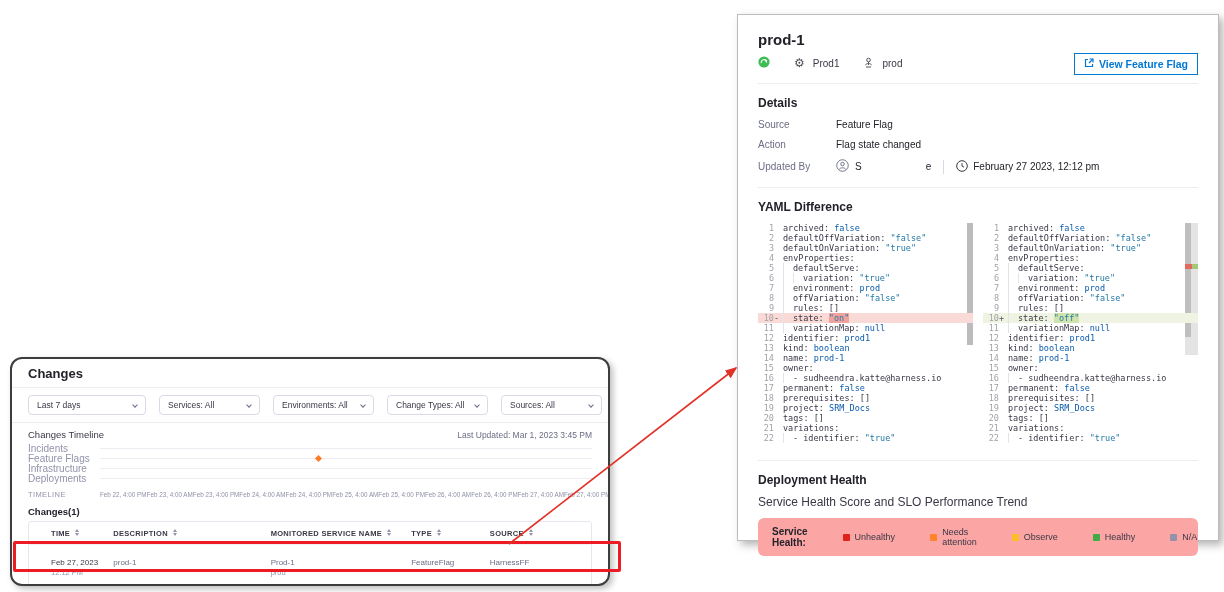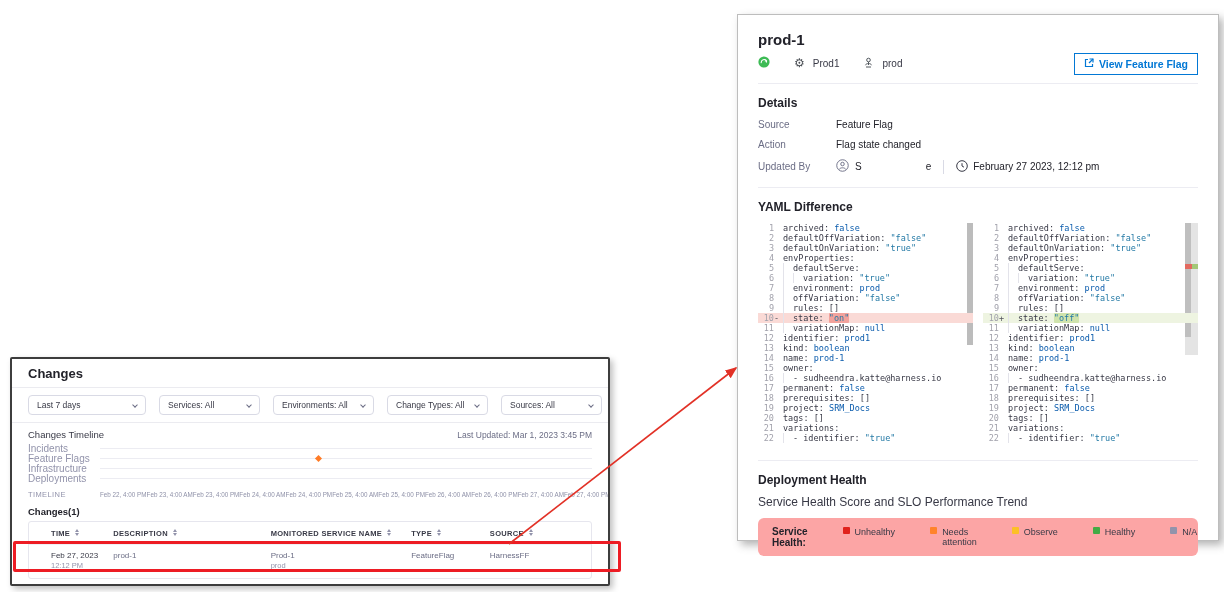--- a/index.html
+++ b/index.html
@@ -6,21 +6,21 @@
     font-family:"Liberation Sans",sans-serif;overflow:hidden;color:#22222a;}
   *{box-sizing:border-box;}
 
   
   #arrow-overlay{position:absolute;left:0;top:0;width:1224px;height:592px;pointer-events:none;z-index:60;}
   #red-box{position:absolute;left:13px;top:541px;width:608px;height:31px;border:3px solid #ed1c24;
     border-radius:2px;z-index:55;}
 
   
   #changes-window{position:absolute;left:10px;top:357px;width:600px;height:229px;background:#fff;
-    border:2px solid #3d3d3d;border-radius:2px;box-shadow:3px 3px 6px rgba(0,0,0,.25);overflow:hidden;}
+    border:2px solid #3d3d3d;border-radius:12px;box-shadow:3px 3px 6px rgba(0,0,0,.25);overflow:hidden;}
   .lw-title{font-size:13px;font-weight:bold;color:#22222a;padding:7px 16px 6px;border-bottom:1px solid #ebebf0;}
   .lw-filters{display:flex;align-items:center;gap:13px;padding:7px 16px;border-bottom:1px solid #ebebf0;}
   .dropdown{display:flex;align-items:center;height:20px;border:1px solid #d9dae5;border-radius:4px;
     background:#fff;font-size:8.5px;color:#383946;padding:0 8px;flex:none;cursor:pointer;}
   .dropdown.first{width:118px;}
   .dropdown.rest{width:101px;}
   .chev{width:4px;height:4px;border-right:1px solid #6b6d85;border-bottom:1px solid #6b6d85;
     transform:rotate(45deg);margin-left:auto;flex:none;}
   .clear-link{font-size:9px;font-weight:bold;color:#0278d5;margin-left:6px;cursor:pointer;white-space:nowrap;}
   .lw-timeline{padding:6px 16px 2px;}
@@ -38,21 +38,21 @@
   .lw-count{font-size:9.5px;font-weight:bold;color:#22222a;padding:5px 16px 3px;}
   .lw-table{margin:1px 16px 0;border:1px solid #e6e6ee;border-radius:3px;background:#fff;}
   .t-head{display:grid;grid-template-columns:15% 28% 25% 14% 18%;padding:7px 0 6px;}
   .th{display:flex;align-items:flex-start;font-size:7.5px;font-weight:bold;color:#383946;letter-spacing:.3px;cursor:pointer;}
   .th:first-child{padding-left:22px;}
   .sort{display:inline-flex;flex-direction:column;gap:1px;margin-left:5px;}
   .sort i{display:block;width:0;height:0;border-left:2.5px solid transparent;border-right:2.5px solid transparent;}
   .sort .up{border-bottom:3px solid #9293ab;}
   .sort .dn{border-top:3px solid #9293ab;}
   .t-row{display:grid;grid-template-columns:15% 28% 25% 14% 18%;padding:6px 0 7px;border-top:1px solid #f0f0f5;cursor:pointer;}
-  .td{font-size:8px;color:#6b6d85;line-height:10px;}
+  .td{font-size:8px;color:#6b6d85;line-height:10px;margin-top:7px;}
   .td:first-child{padding-left:22px;color:#383946;}
   .td .sub{color:#9293ab;font-size:7.5px;}
 
   
   #detail-panel{position:absolute;left:737px;top:14px;width:482px;height:527px;background:#fff;
     border:1px solid #bdbdbd;box-shadow:4px 4px 8px rgba(90,90,90,.45);padding:16px 20px 10px;z-index:10;}
   .dp-title{font-size:15px;font-weight:bold;color:#22222a;}
   .dp-meta{display:flex;align-items:center;gap:8px;margin-top:8px;font-size:10px;color:#383946;}
   .dp-meta .gap{width:8px;}
   .gear-glyph{font-size:12px;color:#4d5157;line-height:10px;}
@@ -89,21 +89,21 @@
   .mm{position:absolute;top:0;right:0;width:13px;height:132px;background:#e4e4e4;z-index:1;}
   .mm-thumb{position:absolute;left:0;top:0;width:6px;height:114px;background:#bfbfbf;}
   .mm-red{position:absolute;left:0;top:41px;width:7px;height:5px;background:#e2695f;}
   .mm-green{position:absolute;left:7px;top:41px;width:6px;height:5px;background:#a3c878;}
 
   
   .dh-sub{font-size:12px;color:#383946;margin-top:8px;}
   .dh-band{display:flex;align-items:center;gap:16px;background:#fca5a5;border-radius:6px;
     padding:8px 14px;margin-top:9px;}
   .dh-band-title{font-size:10px;font-weight:bold;color:#22222a;}
-  .leg{display:flex;align-items:flex-start;gap:5px;font-size:9px;color:#383946;padding-left:19px;}
+  .leg{display:flex;align-items:center;gap:5px;font-size:9px;color:#383946;padding-left:19px;}
   .leg .sq{width:7px;height:7px;border-radius:1px;flex:none;}
 </style>
 </head>
 <body>
 
 <svg id="arrow-overlay">
   <defs>
     <marker id="ah" markerWidth="9" markerHeight="8" refX="6.5" refY="3" orient="auto">
       <path d="M0 0 L7.5 3 L0 6 Z" fill="#e23126"></path>
     </marker>

